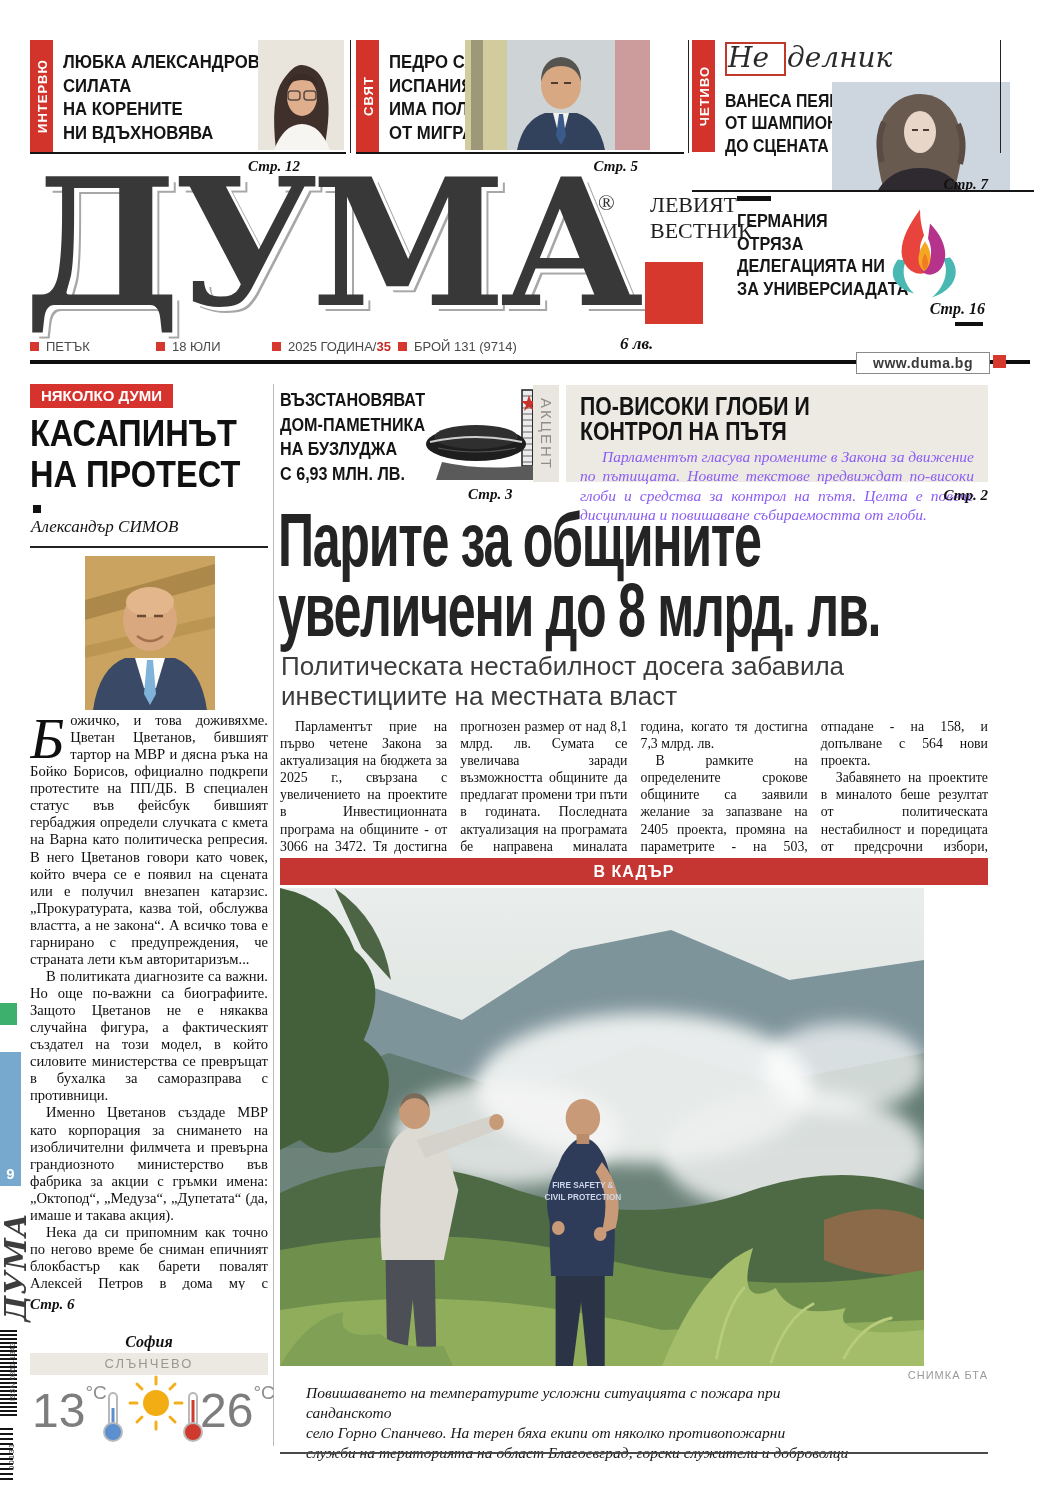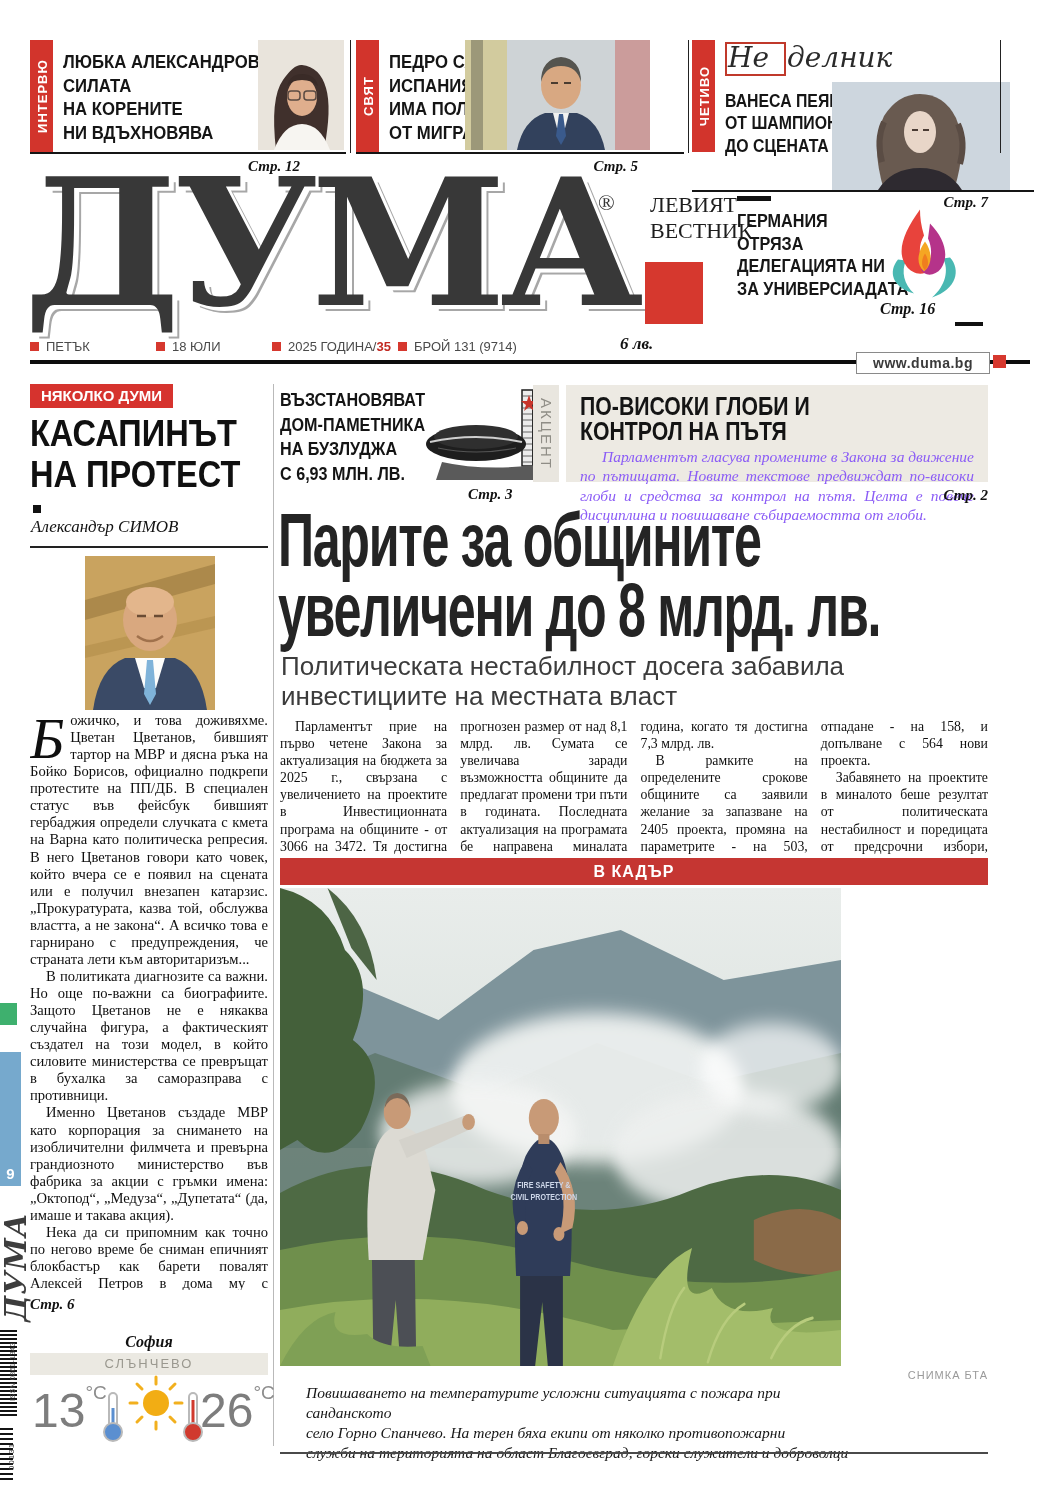--- a/index.html
+++ b/index.html
@@ -18,37 +18,37 @@
   .ttitle{position:absolute;left:33px;top:10px;width:260px;font:bold 19px/1.24 "Liberation Sans",sans-serif;color:#151515;}
   .t3 .ttitle{top:50px;font-size:18px;}
   .tphoto{position:absolute;top:0;overflow:hidden;}
   .tphoto svg{display:block;width:100%;height:100%;}
   .ph1{right:2px;width:86px;height:110px;}
   .ph2{right:34px;width:185px;height:110px;}
   .ph3{right:24px;top:42px;width:178px;height:108px;}
   .trule{position:absolute;left:0;right:0;top:112px;border-top:2.5px solid #151515;}
   .t3 .trule{top:150px;}
   .tpage{position:absolute;right:46px;top:118px;font:bold italic 15px "Liberation Serif",serif;}
-  .t3 .tpage{top:154px;margin-left:44px;}
+  .t3 .tpage{top:136px;margin-left:44px;}
   .tsep{position:absolute;top:40px;height:113px;border-left:1.5px solid #222;}
   .s1{left:350px;} .s2{left:688px;} .s3{left:1000px;}
   .nedelnik{position:absolute;left:33px;top:2px;font:italic 28px/1 "DejaVu Serif",serif;color:#2a2a2a;}
   .nedelnik .ne{border:2px solid #c0392b;padding:0 15px 2px 1px;margin-right:1px;display:inline-block;}
 
   
   .logo{position:absolute;left:24px;top:156px;font:bold 176px/1 "DejaVu Serif",serif;color:#383838;
         letter-spacing:-6px;text-shadow:5px 4px 0 #fff,7px 6px 0 #a7a7a7;}
   .logo-reg{position:absolute;left:598px;top:190px;font:22px "Liberation Serif",serif;color:#333;}
   .slogan{position:absolute;left:650px;top:192px;font:22px/1.2 "Liberation Serif",serif;color:#1d1d1d;}
   .logo-dot{position:absolute;left:645px;top:262px;width:58px;height:62px;background:#d6382e;}
   .g-dash1{position:absolute;left:737px;top:196px;width:34px;height:5px;background:#111;}
   .g-title{position:absolute;left:737px;top:210px;width:200px;font:bold 18px/1.25 "Liberation Sans",sans-serif;color:#161616;}
   .flame{position:absolute;left:884px;top:206px;width:80px;height:98px;}
   .flame svg{width:100%;height:100%;display:block;}
-  .g-page{position:absolute;left:880px;top:300px;width:105px;text-align:left;font:bold italic 16px "Liberation Serif",serif;}
+  .g-page{position:absolute;left:880px;top:300px;width:105px;text-align:right;font:bold italic 16px "Liberation Serif",serif;}
   .g-dash2{position:absolute;left:955px;top:322px;width:28px;height:4px;background:#111;}
 
   
   .ditem{position:absolute;top:339px;font:13px "Liberation Sans",sans-serif;color:#4a4a4a;white-space:nowrap;}
   .rsq{display:inline-block;width:9px;height:9px;background:#d6382e;margin-right:7px;}
   .dd1{left:30px;} .dd2{left:156px;} .dd3{left:272px;} .dd4{left:398px;}
   .year-red{color:#c22a22;font-weight:bold;}
   .price{position:absolute;left:620px;top:334px;font:bold italic 17px "Liberation Serif",serif;color:#111;}
   .thick-rule{position:absolute;left:30px;top:360px;width:1000px;height:4px;background:#0d0d0d;}
   .site-box{position:absolute;left:856px;top:352px;width:132px;height:20px;background:#fff;border:1px solid #8a8a8a;
@@ -97,21 +97,21 @@
 
   .headline{position:absolute;left:278px;top:505px;width:1080px;font:bold 76px/0.92 "Liberation Sans",sans-serif;
             color:#242424;letter-spacing:-2px;}
   .subhead{position:absolute;left:281px;top:652px;font:26px/1.15 "Liberation Sans",sans-serif;color:#3c3c3c;}
   .lead-body{position:absolute;left:280px;top:718px;width:708px;height:142px;overflow:hidden;
              column-count:4;column-gap:13px;font:13.8px/1.24 "Liberation Serif",serif;text-align:justify;color:#0f0f0f;}
   .lead-body p{margin:0;text-indent:15px;}
 
   .vkadar{position:absolute;left:280px;top:858px;width:708px;height:27px;background:#c53632;color:#fff;
           font:bold 16px/27px "Liberation Sans",sans-serif;text-align:center;letter-spacing:1px;}
-  .photo{position:absolute;left:280px;top:888px;width:561px;height:478px;}
+  .photo{position:absolute;left:280px;top:888px;width:644px;height:478px;}
   .photo svg{width:100%;height:100%;display:block;}
   .credit{position:absolute;left:280px;top:1369px;width:708px;text-align:right;
           font:11px "Liberation Sans",sans-serif;color:#9a9a9a;letter-spacing:1px;}
   .caption{position:absolute;left:281px;top:1383px;width:560px;font:italic 15.5px/1.3 "Liberation Serif",serif;color:#161616;margin-left:25px;}
   .bottom-rule{position:absolute;left:280px;top:1452px;width:708px;border-top:2px solid #4a4a4a;}
 
   
   .edge-green{position:absolute;left:0;top:1003px;width:17px;height:22px;background:#3eb06e;}
   .edge-blue{position:absolute;left:0;top:1052px;width:21px;height:134px;background:#76a9cd;}
   .edge-blue span{position:absolute;bottom:4px;left:0;width:100%;text-align:center;

